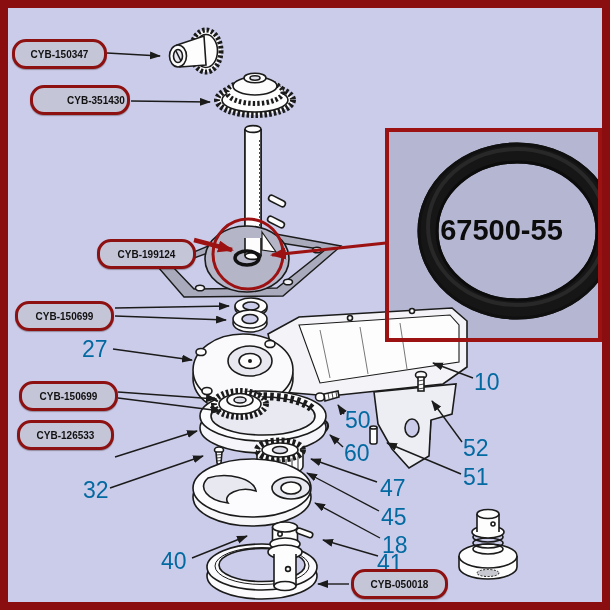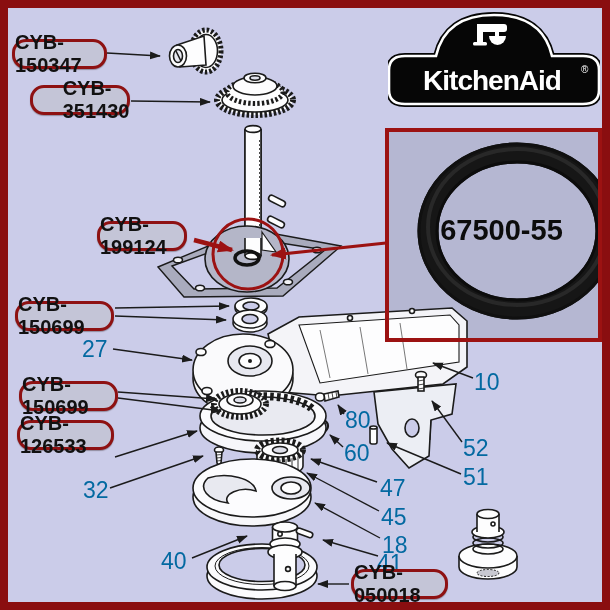--- a/index.html
+++ b/index.html
@@ -16,21 +16,21 @@
   .inset-border{position:absolute;left:385px;top:128px;width:217px;height:214px;
     border:4px solid var(--accent_red,#9c1212);box-sizing:border-box;z-index:20;}
   .inset-num{position:absolute;left:0;right:4px;top:86px;text-align:center;
     font-weight:bold;font-size:29px;letter-spacing:0px;color:#0c0c0c;}
   .logo{position:absolute;left:388px;top:11px;width:212px;height:96px;z-index:15;}
   .lbl{
     position:absolute;z-index:30;height:30px;box-sizing:border-box;
     background:var(--label_fill,#c4c5d7);
     border:3px solid var(--label_border,#8e1112);
     border-radius:14px;display:flex;align-items:center;justify-content:center;
-    font-weight:bold;font-size:20px;color:#111;letter-spacing:0px;
+    font-weight:bold;font-size:10px;color:#111;letter-spacing:0px;
     box-shadow:0 1px 1px rgba(40,20,20,.35);
   }
   .num{position:absolute;z-index:25;font-size:23px;color:#0369a1;}
 </style>
 </head>
 <body>
 
 <div class="stage">
 
   <div class="inset-bg">
@@ -253,47 +253,32 @@
         <path d="M344 414 L338 405" marker-end="url(#ab)"></path>
         <path d="M473 378 L433 363" marker-end="url(#ab)"></path>
         <path d="M462 442 L432 401" marker-end="url(#ab)"></path>
         <path d="M461 474 L387 443" marker-end="url(#ab)"></path>
       </g>
     </g>
   </svg>
 
   <div class="inset-border"></div>
 
-  <div class="logo">
-    <svg width="212" height="96" viewBox="0 0 212 96">
-      <path d="M17 45 L48 45 C54 19 73 4 106 4 C139 4 158 19 164 45 L195 45 Q211 45 211 59 L211 79 Q211 93 195 93 L17 93 Q1 93 1 79 L1 59 Q1 45 17 45 Z" fill="#060606" stroke="#060606" stroke-width="6"></path>
-      <path d="M17 45 L48 45 C54 19 73 4 106 4 C139 4 158 19 164 45 L195 45 Q211 45 211 59 L211 79 Q211 93 195 93 L17 93 Q1 93 1 79 L1 59 Q1 45 17 45 Z" fill="none" stroke="#ffffff" stroke-width="2.6"></path>
-      <g fill="#ffffff">
-        <rect x="89" y="13" width="30" height="8" rx="3"></rect>
-        <rect x="89" y="13" width="6" height="19"></rect>
-        <rect x="85" y="31" width="14" height="3.5" rx="1.5"></rect>
-        <rect x="107" y="20" width="4" height="5"></rect>
-        <path d="M101 25 h17 a8.5 9 0 0 1 -17 0 z"></path>
-      </g>
-      <text x="104" y="79" text-anchor="middle" font-family="Liberation Sans, sans-serif" font-size="28" font-weight="bold" letter-spacing="-1" fill="#ffffff">KitchenAid</text>
-      <text x="193" y="62" font-family="Liberation Sans, sans-serif" font-size="10" fill="#ffffff">®</text>
-    </svg>
-  </div>
 
   <div class="lbl" style="left:12px;top:39px;width:95px;">CYB-150347</div>
   <div class="lbl" style="left:30px;top:85px;width:100px;padding-left:32px;">CYB-351430</div>
-  <div class="lbl" style="left:97px;top:221px;width:90px;">CYB-199124</div>
+  <div class="lbl" style="left:97px;top:239px;width:99px;">CYB-199124</div>
   <div class="lbl" style="left:15px;top:301px;width:99px;">CYB-150699</div>
   <div class="lbl" style="left:19px;top:381px;width:99px;">CYB-150699</div>
   <div class="lbl" style="left:17px;top:420px;width:97px;">CYB-126533</div>
   <div class="lbl" style="left:351px;top:569px;width:97px;z-index:32;">CYB-050018</div>
 
   <div class="num" style="left:82px;top:336px;">27</div>
   <div class="num" style="left:474px;top:369px;">10</div>
-  <div class="num" style="left:345px;top:407px;">80</div>
+  <div class="num" style="left:345px;top:407px;">50</div>
   <div class="num" style="left:463px;top:435px;">52</div>
   <div class="num" style="left:344px;top:440px;">60</div>
   <div class="num" style="left:463px;top:464px;">51</div>
   <div class="num" style="left:380px;top:475px;">47</div>
   <div class="num" style="left:381px;top:504px;">45</div>
   <div class="num" style="left:382px;top:532px;">18</div>
   <div class="num" style="left:377px;top:550px;">41</div>
   <div class="num" style="left:83px;top:477px;">32</div>
   <div class="num" style="left:161px;top:548px;">40</div>
 

